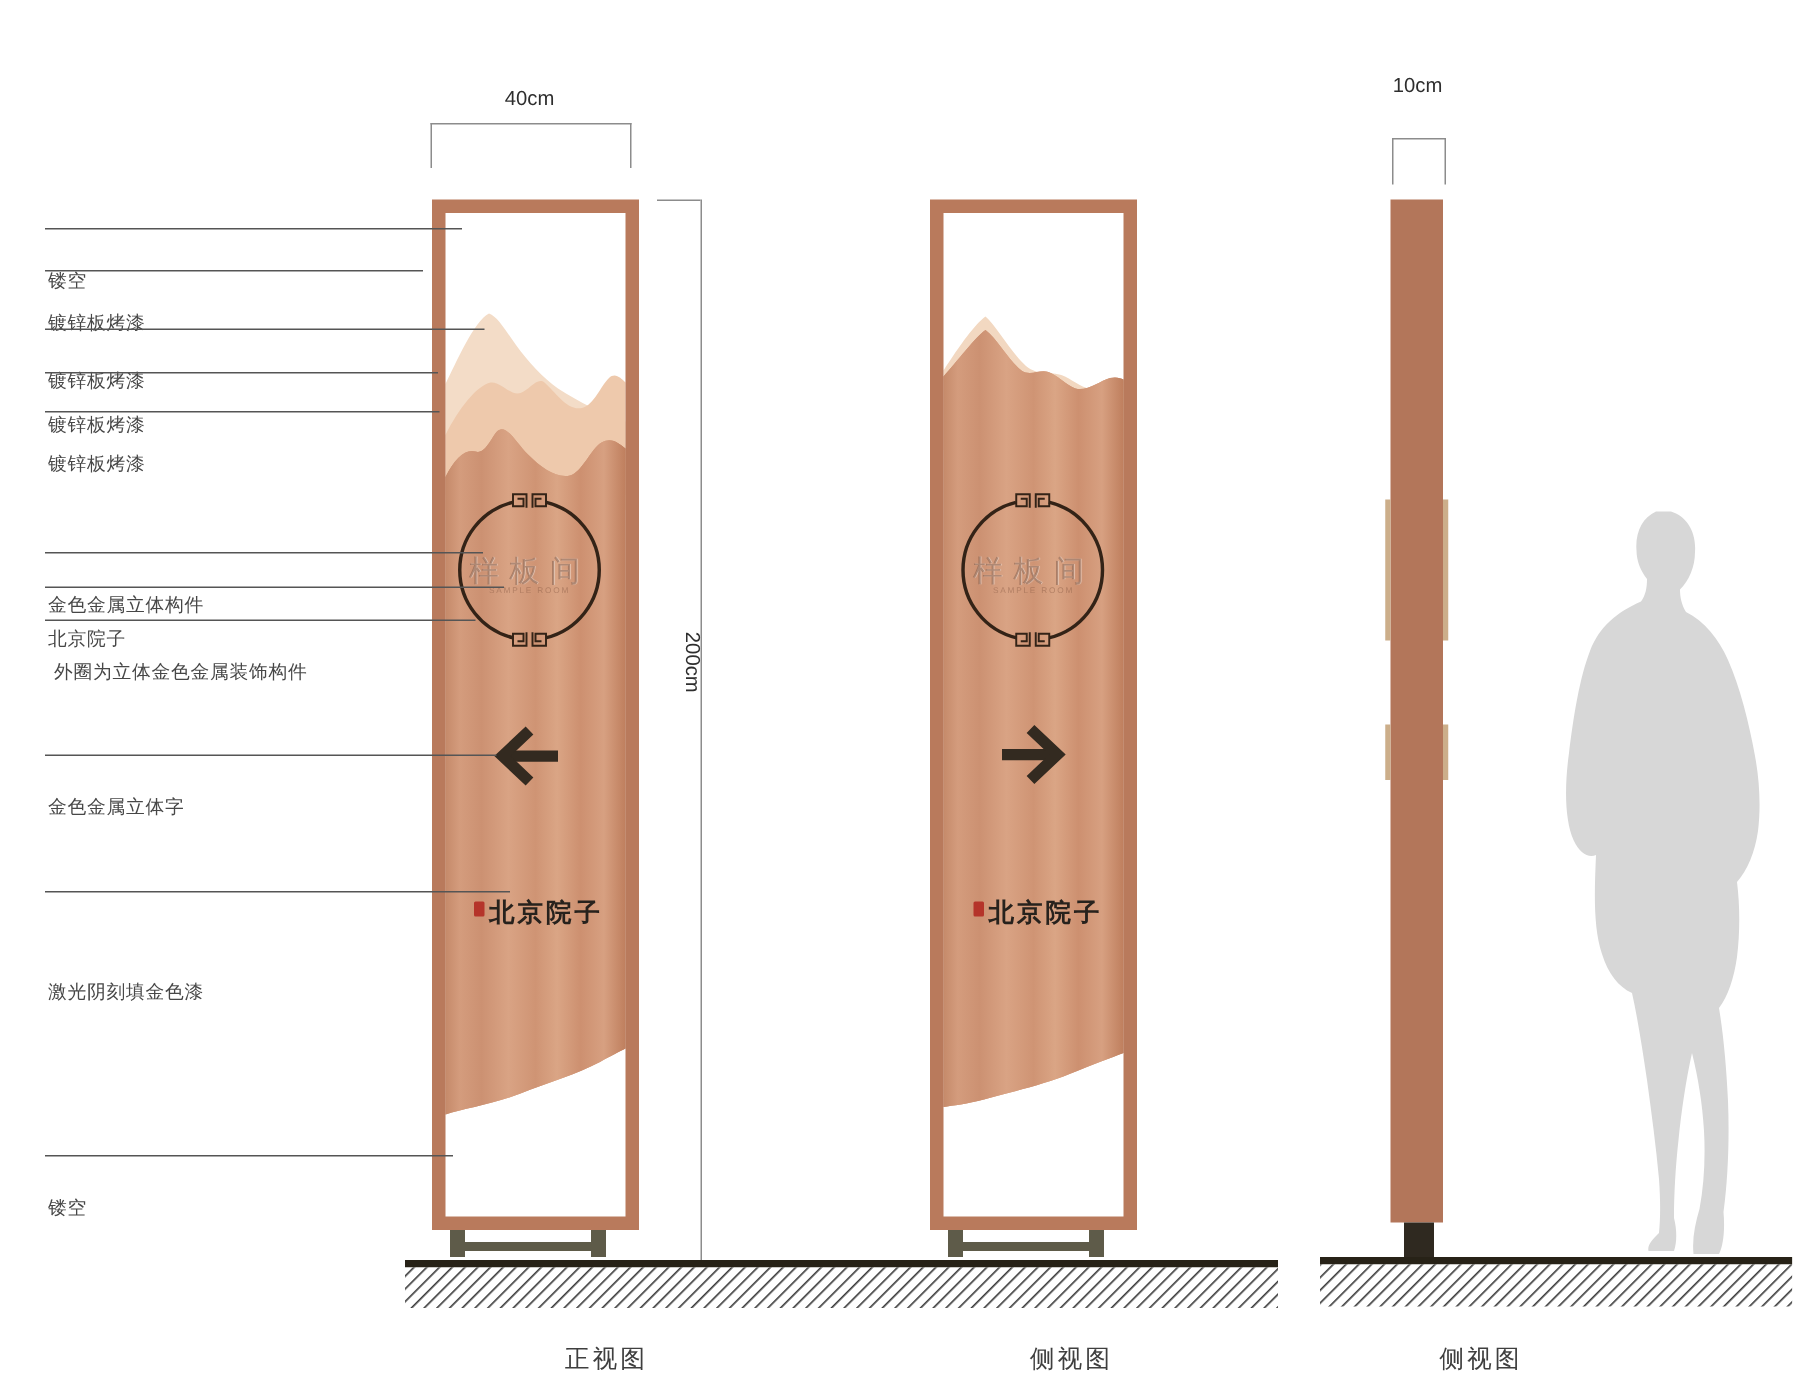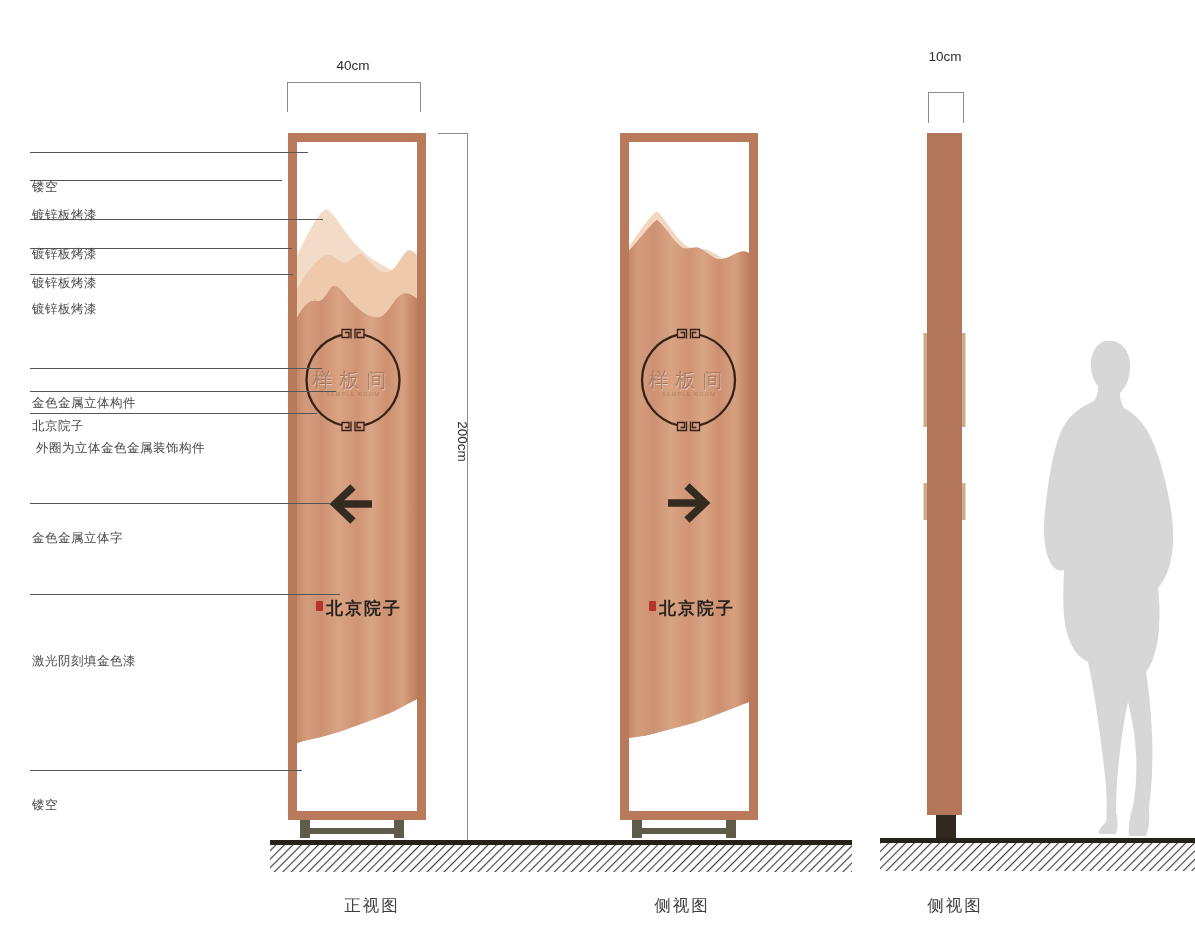--- a/index.html
+++ b/index.html
@@ -3,21 +3,21 @@
 <meta charset="utf-8">
 <style>
   html,body{margin:0;padding:0;background:#fff;}
   #stage{position:relative;width:1195px;height:927px;background:#ffffff;overflow:hidden;
          font-family:"Liberation Sans",sans-serif;}
   #drawing{position:absolute;left:0;top:0;}
   .ann{position:absolute;font-size:12.5px;line-height:1.2;color:#474747;letter-spacing:.5px;white-space:nowrap;margin-top:46px;}
   .lead{position:absolute;height:1px;background:#555;}
   .dim{position:absolute;font-size:13.5px;color:#2e2e2e;text-align:center;}
   .dline{position:absolute;background:#8c8c8c;}
-  .cap{position:absolute;width:120px;text-align:center;font-size:16.5px;color:#3f3f3f;letter-spacing:2px;}
+  .cap{position:absolute;width:120px;text-align:right;font-size:16.5px;color:#3f3f3f;letter-spacing:2px;}
   .ptitle{position:absolute;width:110px;text-align:center;font-size:20px;letter-spacing:7px;
           color:rgba(128,84,62,.55);text-shadow:.5px .5px .5px rgba(255,255,255,.5);white-space:nowrap;}
   .psub{position:absolute;width:110px;text-align:center;font-size:5.5px;letter-spacing:1.2px;
         color:rgba(128,84,62,.42);white-space:nowrap;}
   .brand{position:absolute;font-family:"DejaVu Serif",serif;font-weight:bold;font-size:17px;
          letter-spacing:2px;color:#27221d;white-space:nowrap;}
   .seal{position:absolute;width:7px;height:10px;background:#b5342a;border-radius:1px;}
 </style>
 </head>
 <body>

